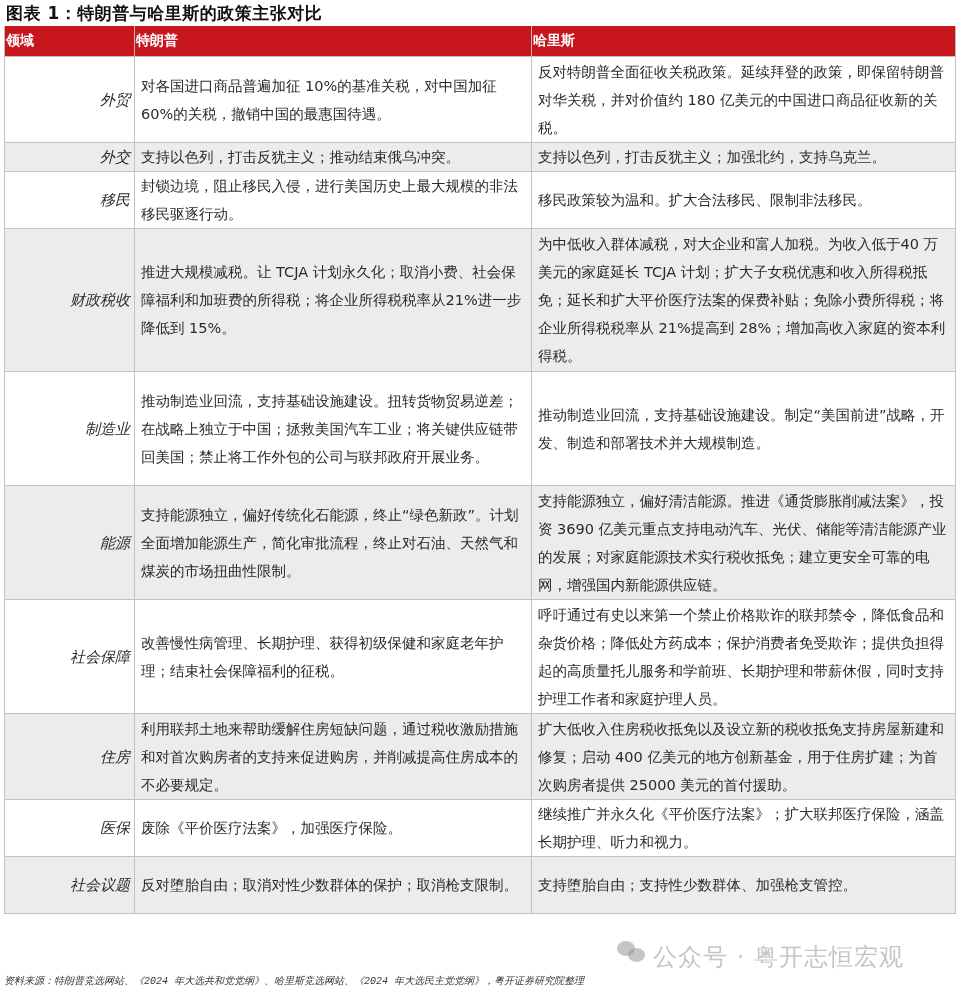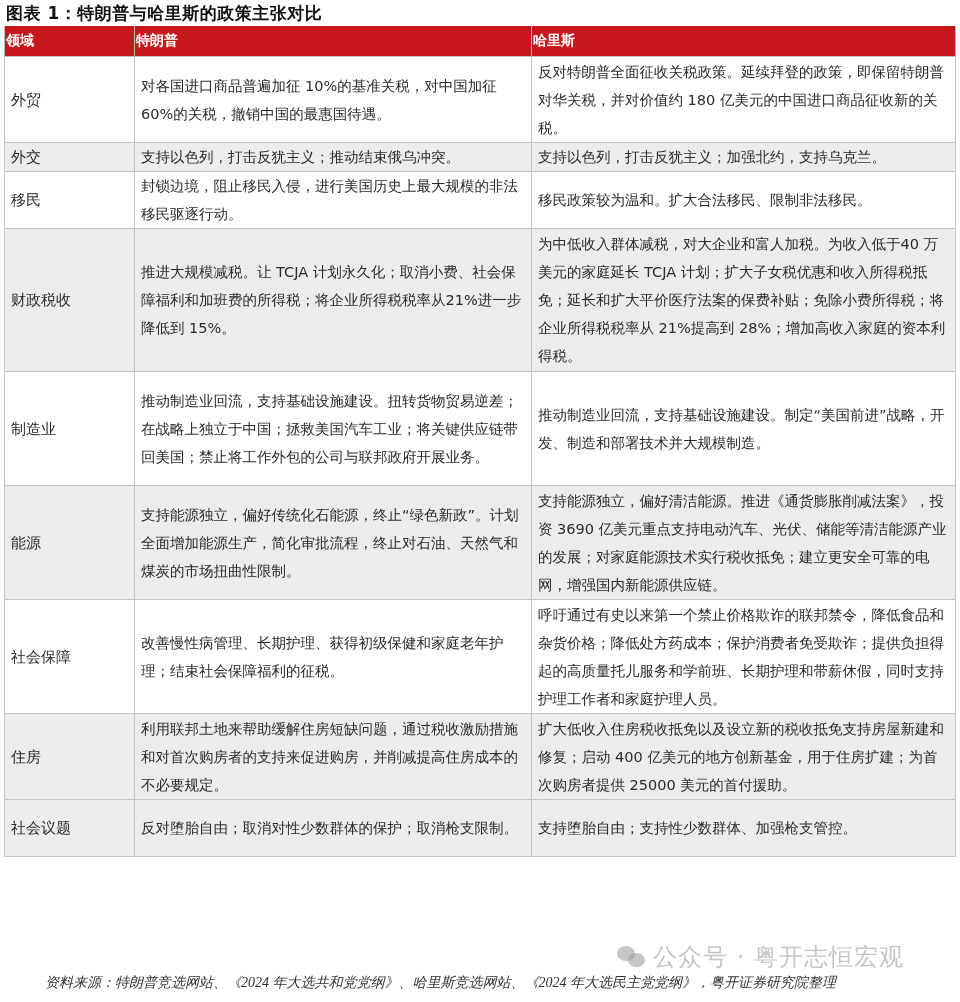--- a/index.html
+++ b/index.html
@@ -30,37 +30,36 @@
     text-align: left;
   }
   table.cmp td {
     border: 1px solid #c2c2c2;
     font-size: 14.5px;
     line-height: 28px;
     padding: 0 4px 0 6px;
     vertical-align: middle;
     color: #2a2a2a;
   }
-  table.cmp td.domain { text-align: left; font-size: 15px; }
+  table.cmp td.domain { text-align: right; font-size: 15px; font-style: italic; }
   tr.shade td { background: #ececec; }
   tr.plain td { background: #ffffff; }
   col.c1 { width: 130px; }
   col.c2 { width: 397px; }
   col.c3 { width: 424px; }
   .footer {
     position: absolute; left: 4px; top: 974px;
-    font-size: 14px; font-style: italic; color: #333;
-    font-family: Liberation Serif, serif;
-    margin-left: 41px;
+    font-size: 10px; font-style: italic; color: #333;
+    font-family: Liberation Mono, monospace;
   }
   .watermark {
     position: absolute; left: 617px; top: 941px;
     font-size: 24px; color: rgba(150,150,150,0.55);
     letter-spacing: 1px;
-    display: flex; align-items: center; gap: 6px;
+    display: flex; gap: 6px;
   }
   .wm-icon {
     width: 30px; height: 22px; position: relative;
   }
   .wm-icon span {
     position: absolute; border-radius: 50%;
     background: rgba(150,150,150,0.55);
   }
 </style>
 </head>
@@ -115,20 +114,25 @@
     <tr class="plain" style="height:114px">
       <td class="domain">社会保障</td>
       <td>改善慢性病管理、长期护理、获得初级保健和家庭老年护理；结束社会保障福利的征税。</td>
       <td>呼吁通过有史以来第一个禁止价格欺诈的联邦禁令，降低食品和杂货价格；降低处方药成本；保护消费者免受欺诈；提供负担得起的高质量托儿服务和学前班、长期护理和带薪休假，同时支持护理工作者和家庭护理人员。</td>
     </tr>
     <tr class="shade" style="height:86px">
       <td class="domain">住房</td>
       <td>利用联邦土地来帮助缓解住房短缺问题，通过税收激励措施和对首次购房者的支持来促进购房，并削减提高住房成本的不必要规定。</td>
       <td>扩大低收入住房税收抵免以及设立新的税收抵免支持房屋新建和修复；启动 400 亿美元的地方创新基金，用于住房扩建；为首次购房者提供 25000 美元的首付援助。</td>
     </tr>
+    <tr class="plain" style="height:57px">
+      <td class="domain">医保</td>
+      <td>废除《平价医疗法案》，加强医疗保险。</td>
+      <td>继续推广并永久化《平价医疗法案》；扩大联邦医疗保险，涵盖长期护理、听力和视力。</td>
+    </tr>
     <tr class="shade" style="height:57px">
       <td class="domain">社会议题</td>
       <td>反对堕胎自由；取消对性少数群体的保护；取消枪支限制。</td>
       <td>支持堕胎自由；支持性少数群体、加强枪支管控。</td>
     </tr>
   </tbody>
 </table>
 
 <div class="watermark">
   <span class="wm-icon">

